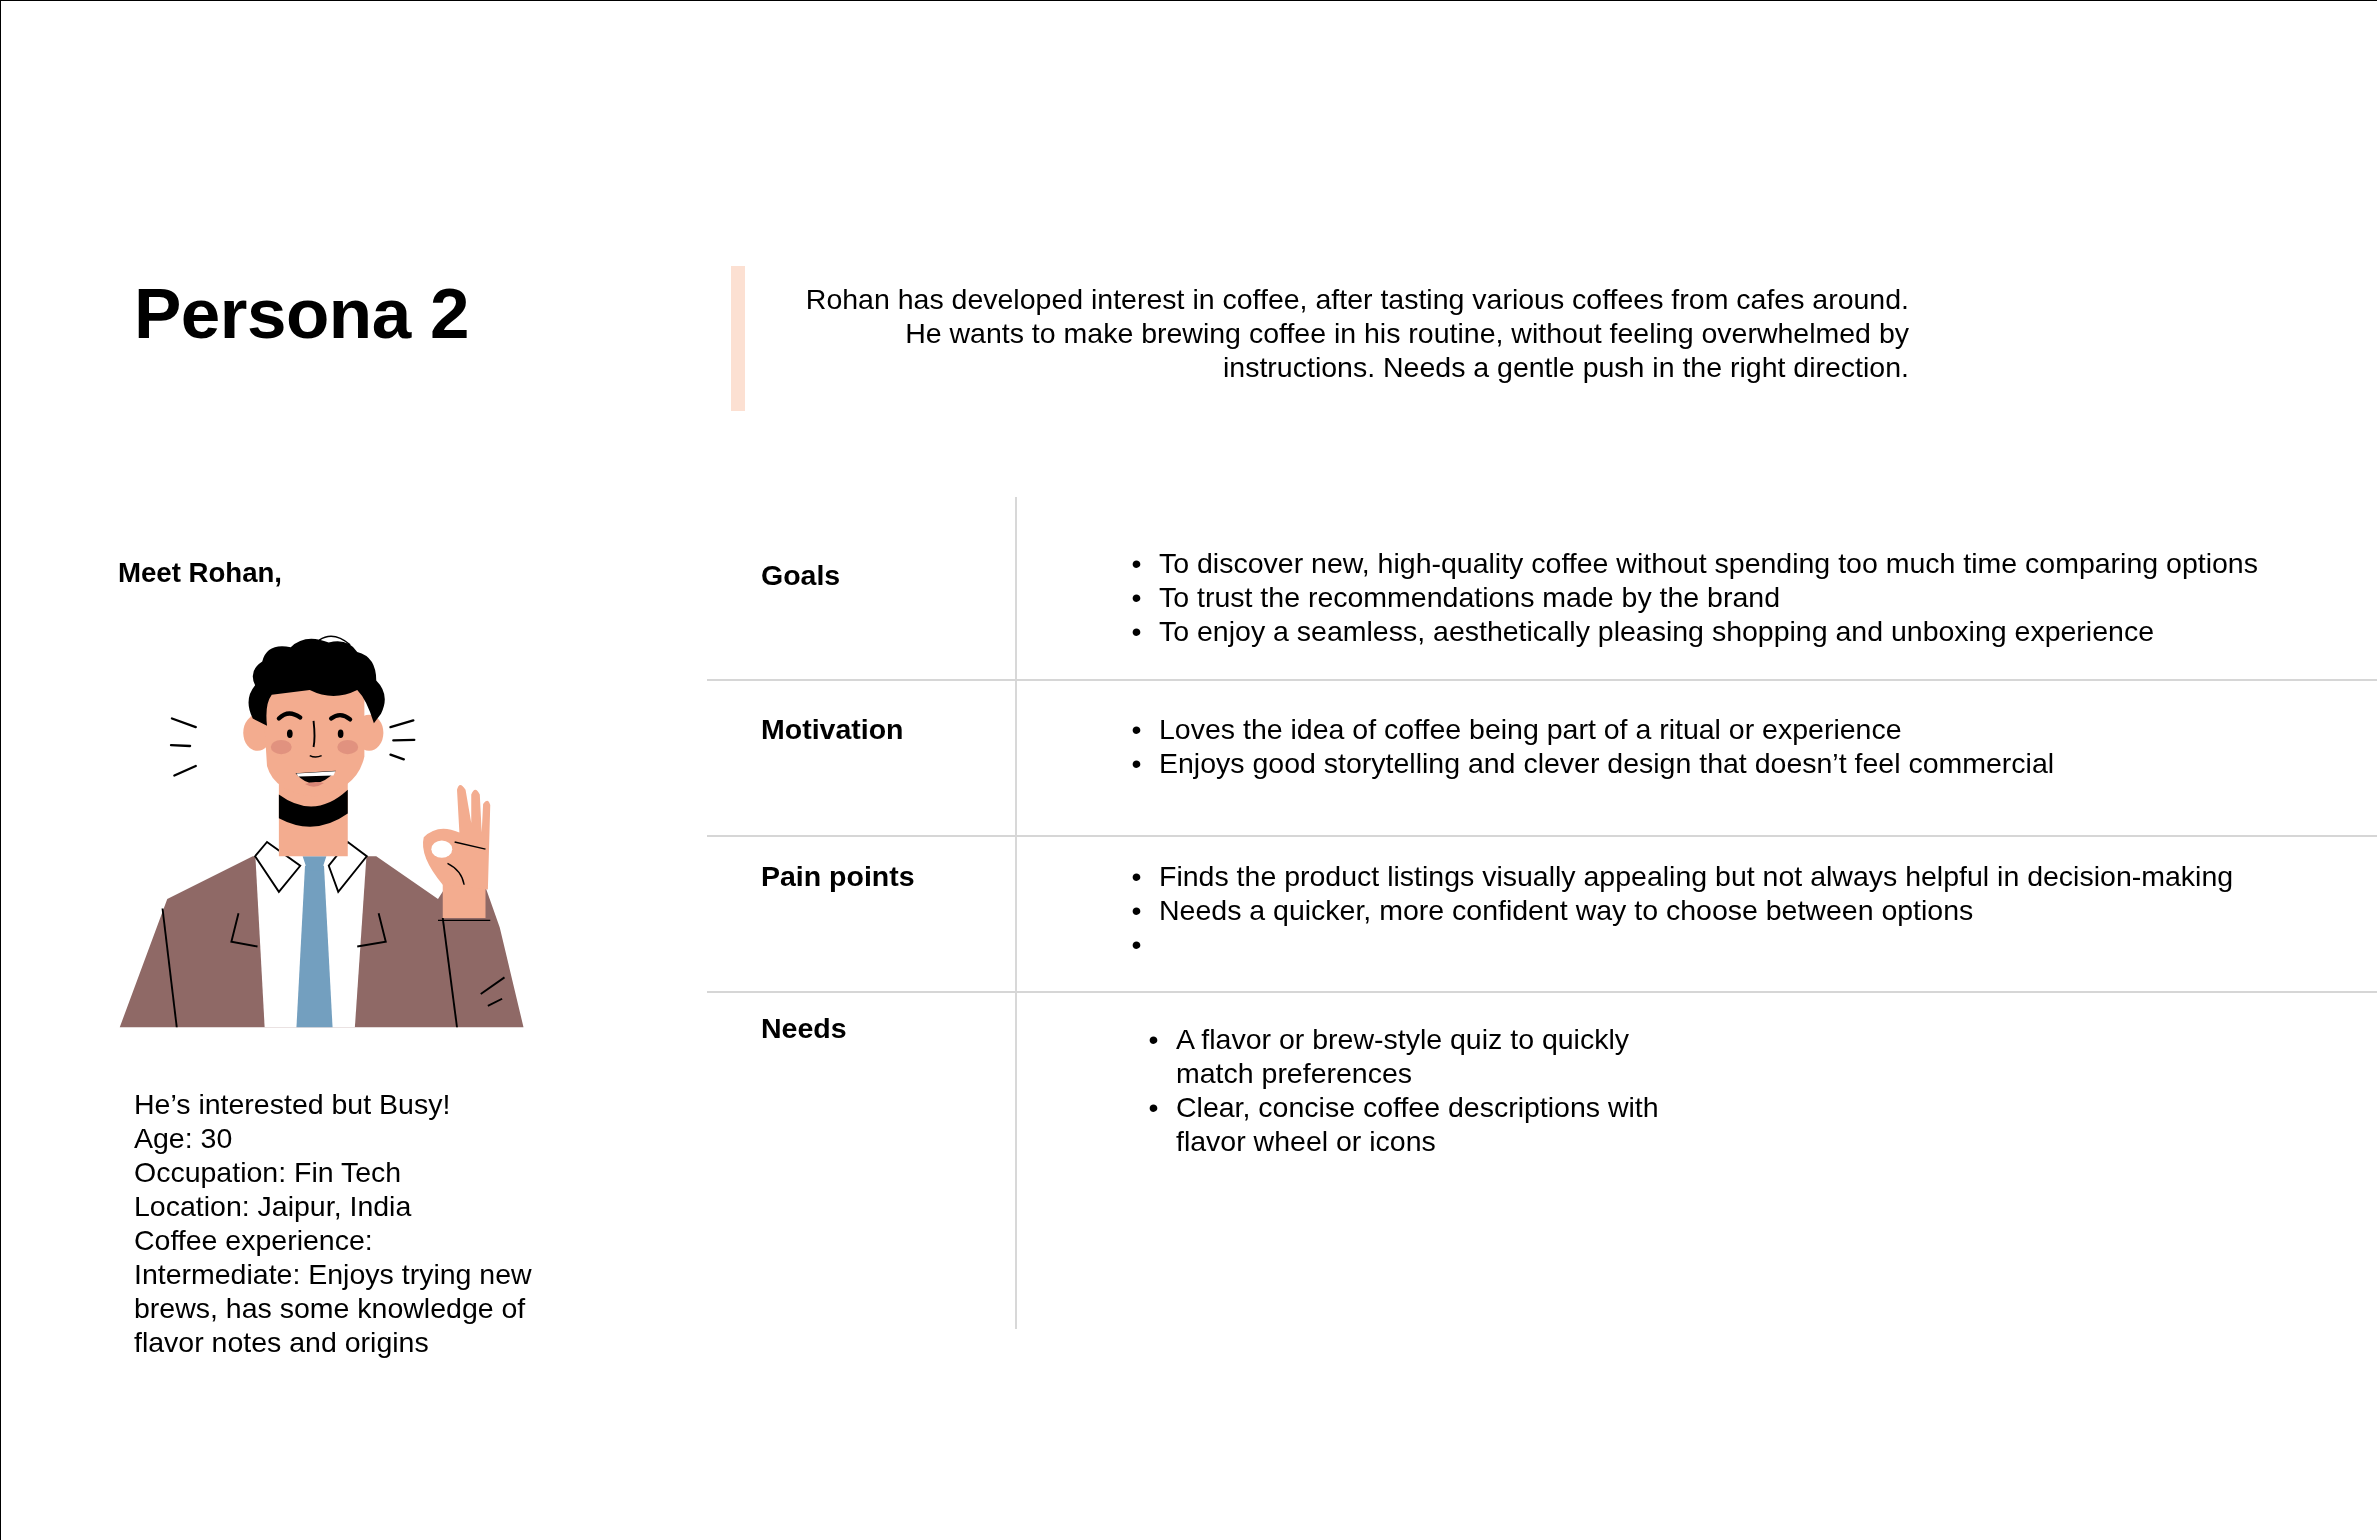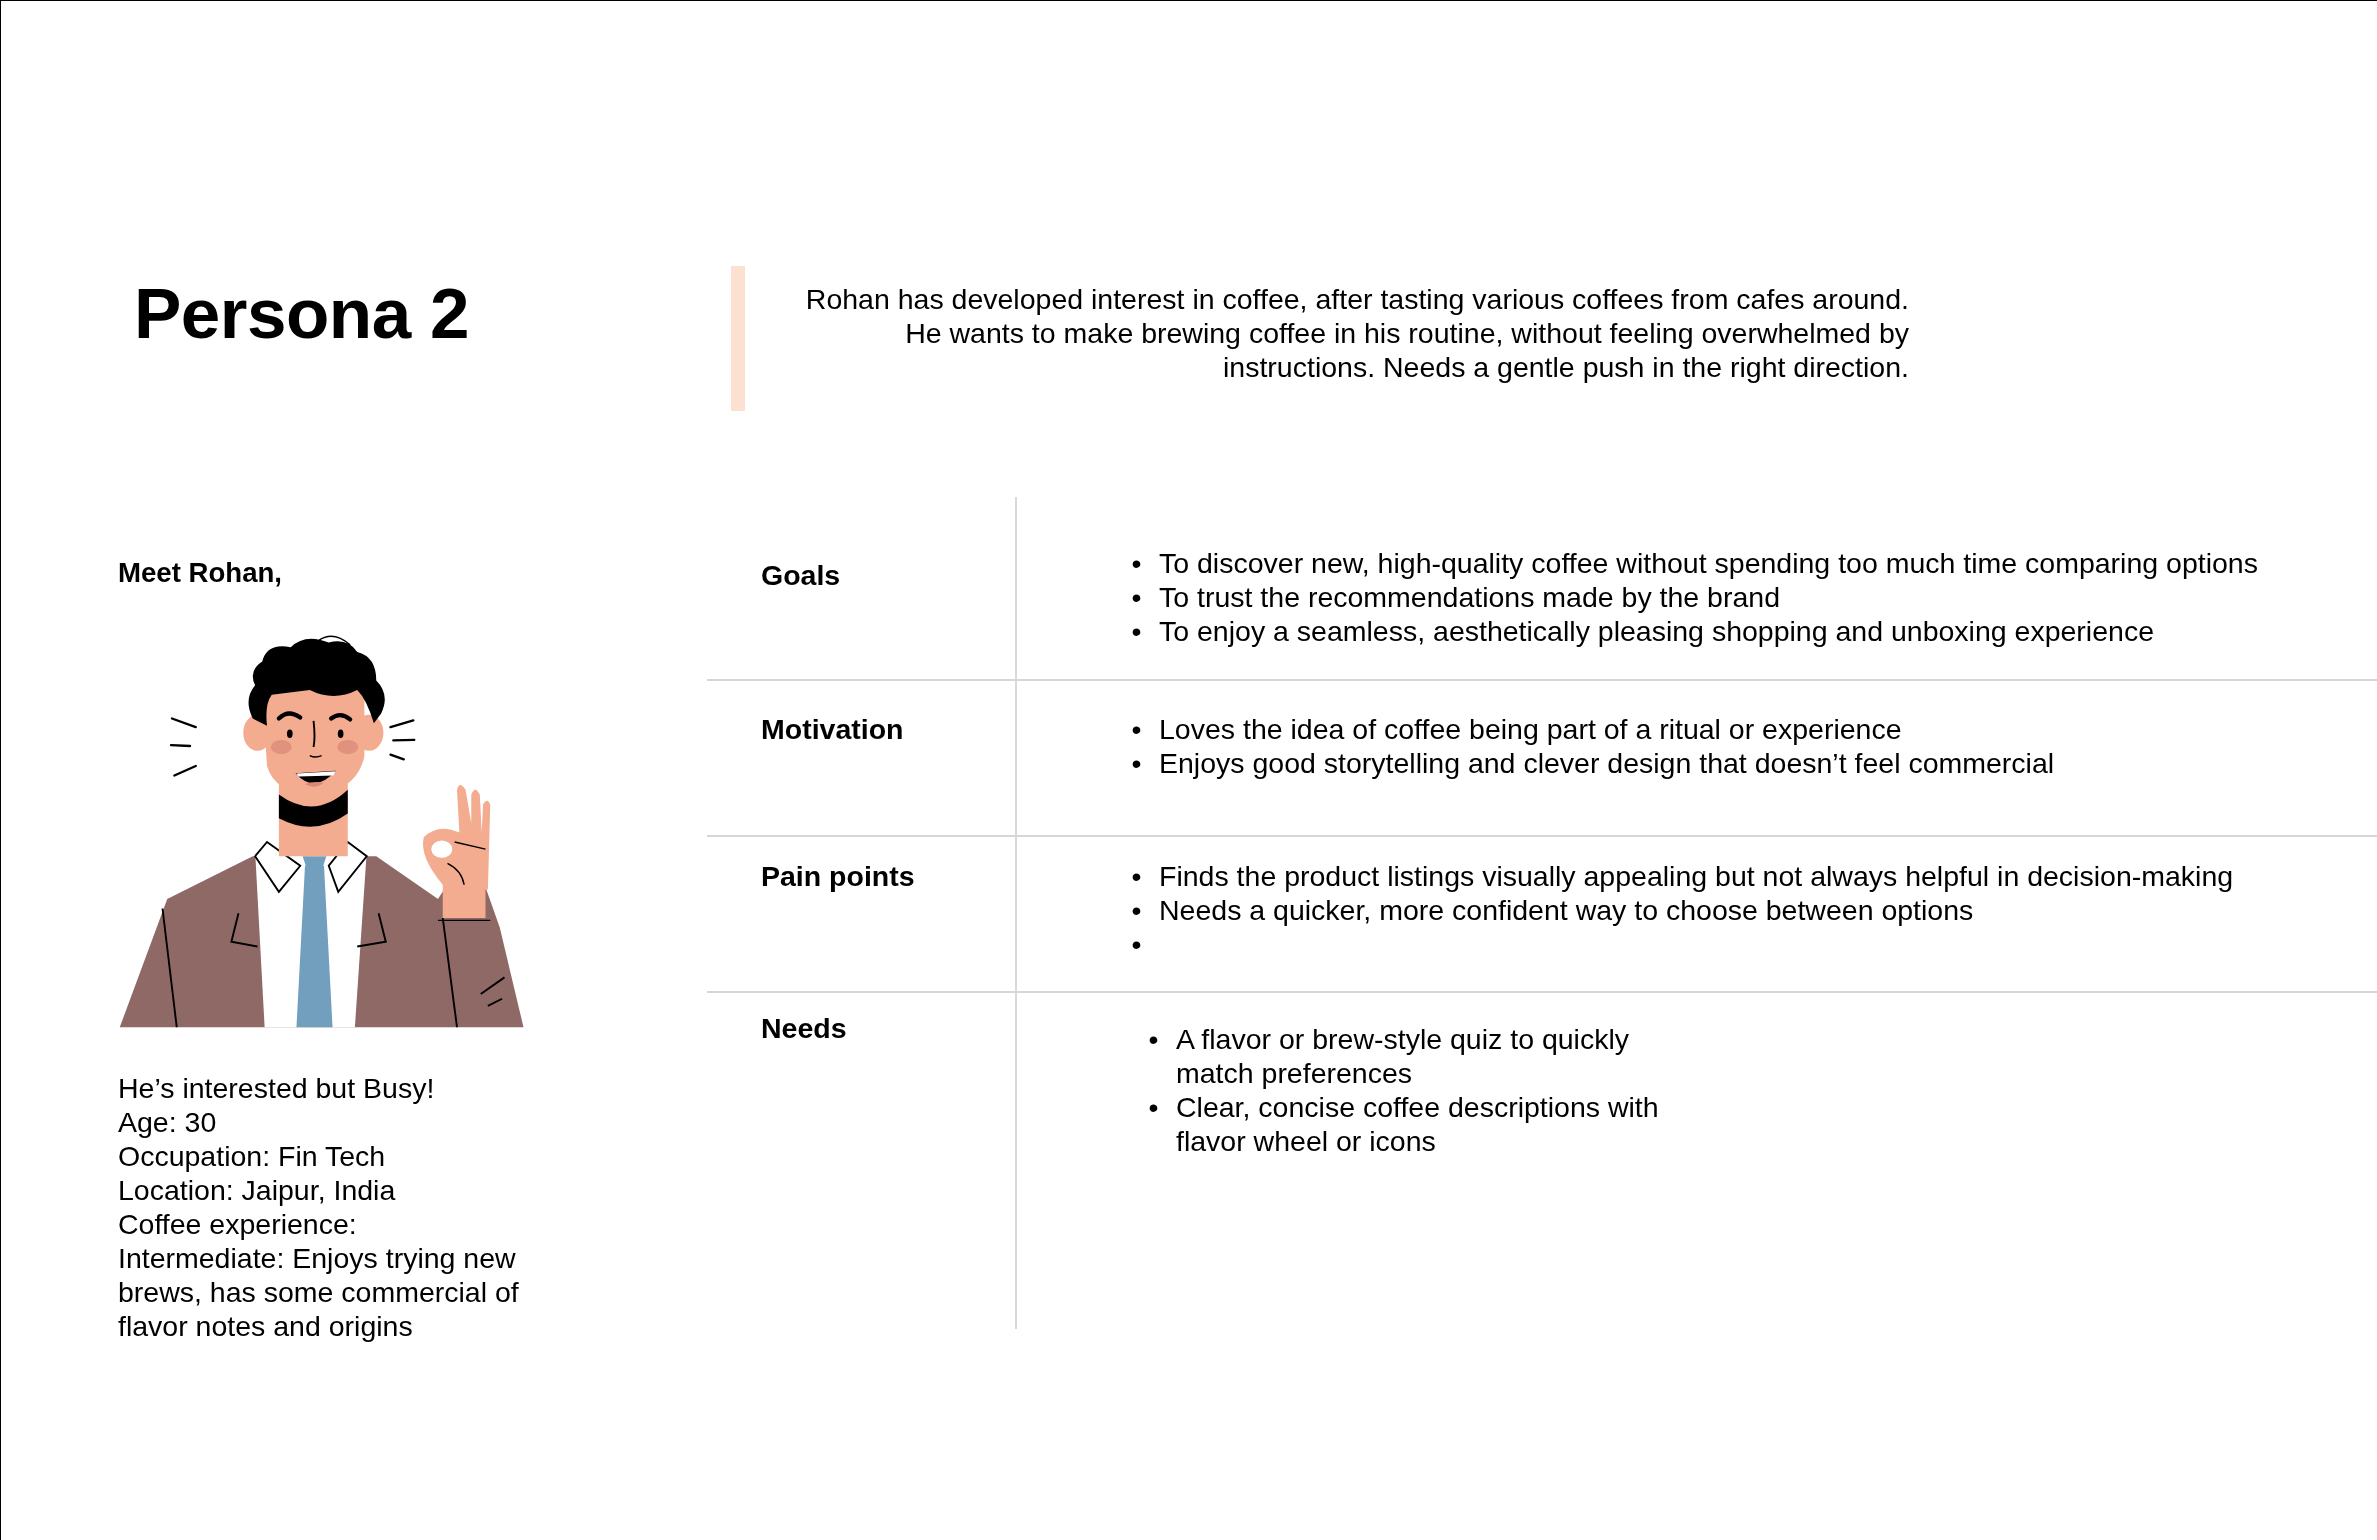--- a/index.html
+++ b/index.html
@@ -3,21 +3,21 @@
   <meta charset="utf-8">
   <style>
     html, body { margin: 0; padding: 0; background: #ffffff; }
     body { width: 2739px; height: 1541px; overflow: hidden; position: relative; font-family: "Liberation Sans", sans-serif; color: #000; }
     .frame { position: absolute; left: 0; top: 0; width: 2739px; height: 1541px; box-sizing: border-box; border: 1.9px solid #000; background: #fff; }
     .title { position: absolute; left: 117px; top: 261px; font-size: 71px; font-weight: 700; letter-spacing: -0.5px; line-height: 1; margin: 16px; }
     .accent-bar { position: absolute; left: 730px; top: 265px; width: 14.3px; height: 145px; background: #fce0d2; }
     .intro { position: absolute; left: 767px; top: 281px; width: 1141px; font-size: 28.5px; line-height: 34px; margin: 0; text-align: right; }
     .meet { position: absolute; left: 117px; top: 556px; font-size: 27.6px; font-weight: 700; margin: 0; }
     .illustration { position: absolute; left: 109px; top: 632px; width: 428px; height: 399px; }
-    .profile { position: absolute; left: 117px; top: 1070px; width: 452px; font-size: 28.5px; line-height: 34px; margin: 0; }
+    .profile { position: absolute; left: 117px; top: 1070px; width: 452px; font-size: 28.5px; line-height: 34px; margin: 16px; }
     .profile div { white-space: nowrap; }
 
     .grid-vline { position: absolute; left: 1014px; top: 496px; width: 1.9px; height: 832px; background: #d8d8d8; }
     .grid-hline { position: absolute; left: 706px; width: 1890px; height: 2.4px; background: #d6d6d6; }
     .row-label { position: absolute; left: 760px; font-size: 28.5px; font-weight: 700; margin: 0; line-height: 34px; }
     .row-list { position: absolute; margin: 0; padding: 0; list-style: none; font-size: 28.5px; line-height: 34px; }
     .row-list li { position: relative; padding-left: 0; white-space: nowrap; }
     .row-list li .bullet { position: absolute; left: -27.6px; top: 0; }
     .row-list.needs li { white-space: normal; width: 499px; }
   </style>
@@ -107,21 +107,21 @@
     </g>
   </svg>
 
   <div class="profile">
     <div>He’s interested but Busy!</div>
     <div>Age: 30</div>
     <div>Occupation: Fin Tech</div>
     <div>Location: Jaipur, India</div>
     <div>Coffee experience:</div>
     <div>Intermediate: Enjoys trying new</div>
-    <div>brews, has some commercial of</div>
+    <div>brews, has some knowledge of</div>
     <div>flavor notes and origins</div>
   </div>
 
   <div class="grid-vline"></div>
   <div class="grid-hline" style="top:678px;"></div>
   <div class="grid-hline" style="top:834px;"></div>
   <div class="grid-hline" style="top:990px;"></div>
 
   <p class="row-label" style="top:557px;text-align:right;">Goals</p>
   <ul class="row-list" style="left:1158px; top:545px;">

